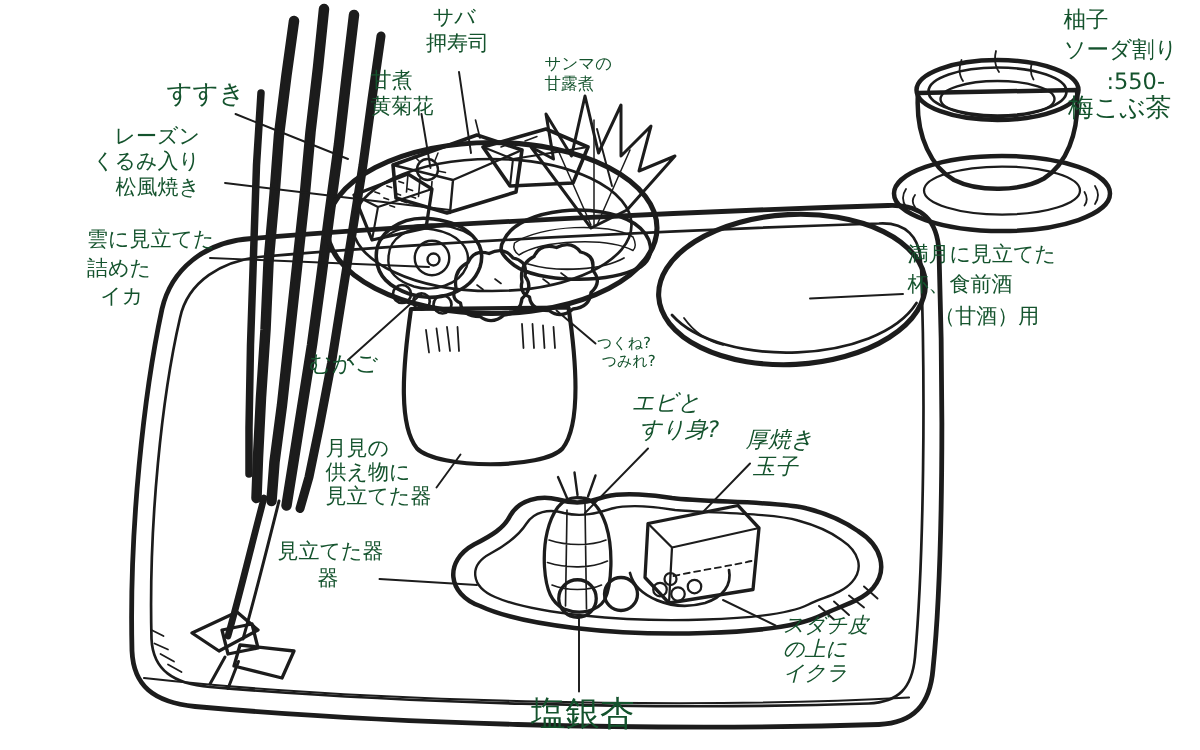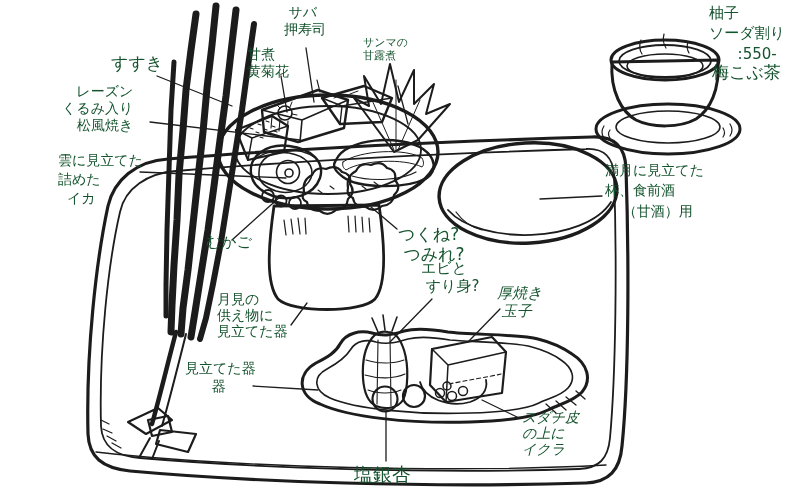--- a/index.html
+++ b/index.html
@@ -181,32 +181,32 @@
 黄菊花</div>
     <div class="lbl" style="left:363px;top:36px;font-size:11px;">サンマの
 甘露煮</div>
     <div class="lbl" style="left:62px;top:83px;font-size:14px;text-align:right;">レーズン
 くるみ入り
 松風焼き</div>
     <div class="lbl" style="left:58px;top:151px;font-size:14px;line-height:1.35;">雲に見立てた
 詰めた
   イカ</div>
     <div class="lbl" style="left:206px;top:233px;font-size:15px;">むかご</div>
-    <div class="lbl" style="left:398px;top:224px;font-size:17px;">つくね?
+    <div class="lbl" style="left:398px;top:224px;font-size:10px;">つくね?
  つみれ?</div>
-    <div class="lbl" style="left:421px;top:259px;font-size:15px;">エビと
+    <div class="lbl" style="left:421px;top:259px;font-size:15px;font-style:italic;">エビと
  すり身?</div>
     <div class="lbl" style="left:497px;top:284px;font-size:15px;font-style:italic;">厚焼き
  玉子</div>
     <div class="lbl" style="left:217px;top:291px;font-size:14px;line-height:1.15;">月見の
 供え物に
 見立てた器</div>
     <div class="lbl" style="left:185px;top:359px;font-size:14px;line-height:1.3;">見立てた器
       器</div>
-    <div class="lbl" style="left:354px;top:463px;font-size:19px;">塩銀杏</div>
+    <div class="lbl" style="left:354px;top:463px;font-size:23px;">塩銀杏</div>
     <div class="lbl" style="left:522px;top:409px;font-size:14px;line-height:1.15;font-style:italic;">スダチ皮
 の上に
 イクラ</div>
     <div class="lbl" style="left:605px;top:160px;font-size:14px;line-height:1.45;">満月に見立てた
 杯、食前酒
     （甘酒）用</div>
     <div class="lbl" style="left:709px;top:3px;font-size:15px;line-height:1.35;">柚子
 ソーダ割り
       :550-</div>
     <div class="lbl" style="left:712px;top:62px;font-size:17px;">梅こぶ茶</div>

